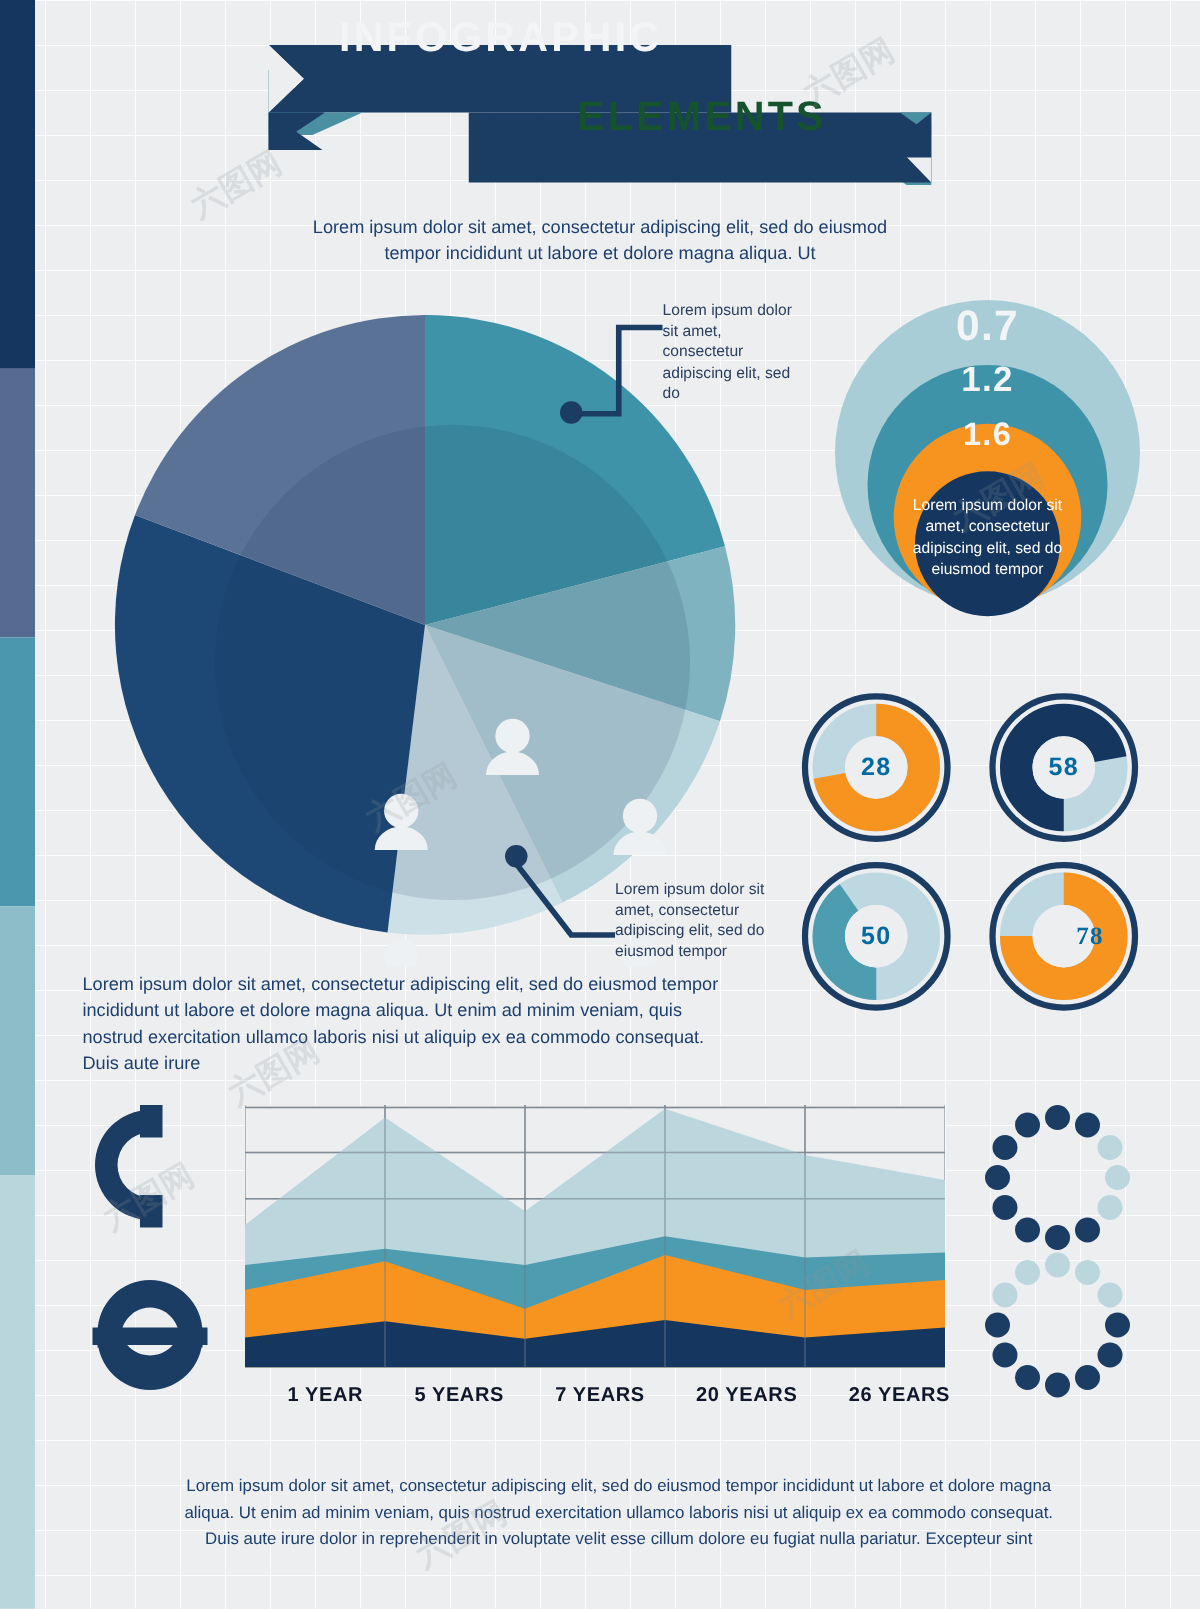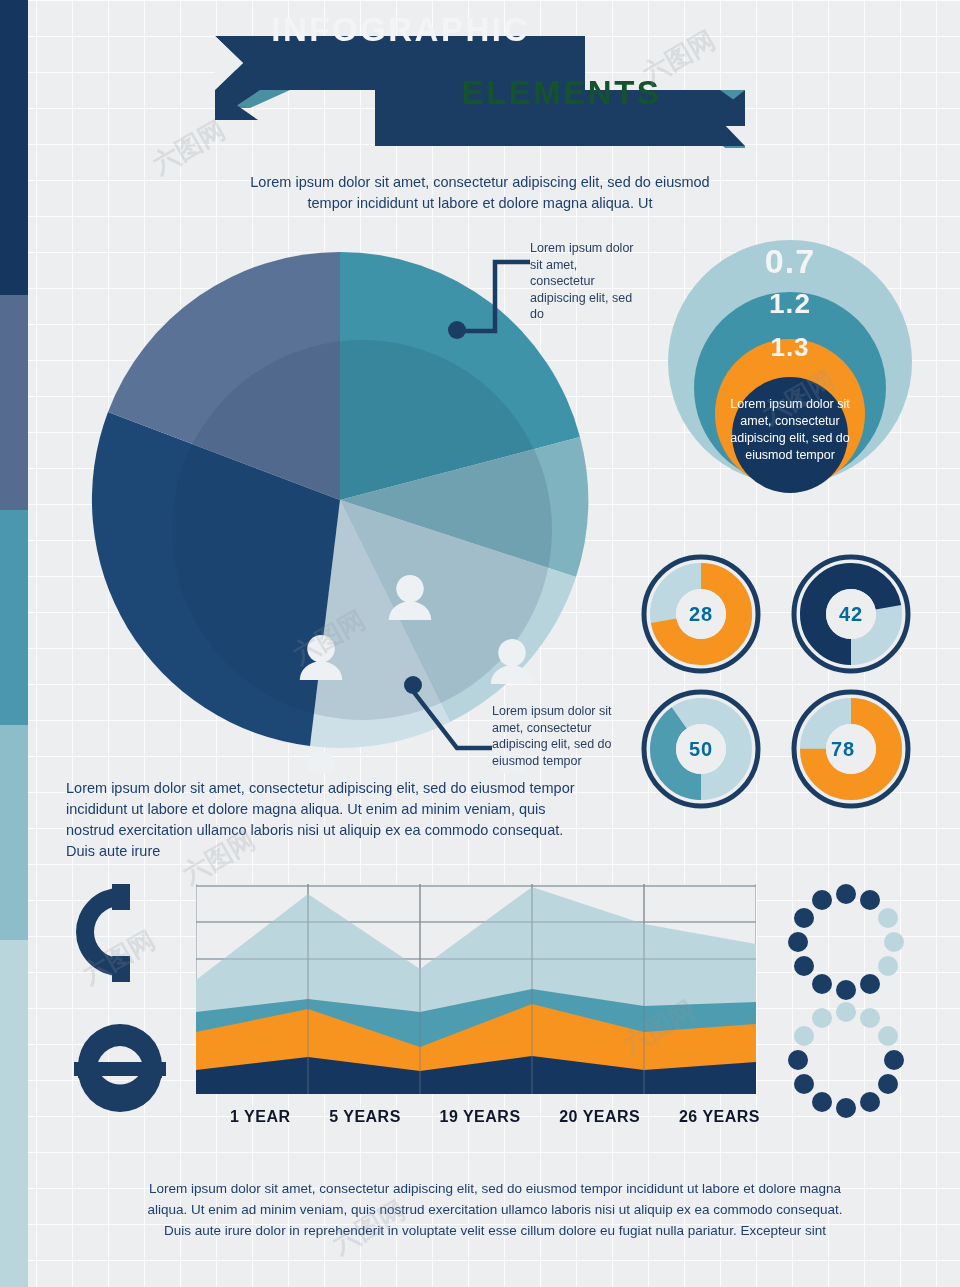--- a/index.html
+++ b/index.html
@@ -170,54 +170,54 @@
 <div class="callout" id="callout2">Lorem ipsum dolor sit amet, consectetur adipiscing elit, sed do eiusmod tempor</div>
 
 <svg style="position:absolute;left:650px;top:228px;width:280px;height:290px;" viewBox="0 0 280 290">
   <circle cx="140" cy="134" r="122" fill="#a8cdd6"></circle>
   <circle cx="140" cy="160" r="96" fill="#3f93a8"></circle>
   <circle cx="140" cy="186" r="75" fill="#f79420"></circle>
   <circle cx="140" cy="207" r="58" fill="#14365f"></circle>
 </svg>
 <div class="ringval" style="left:720px;top:242px;width:140px;">0.7</div>
 <div class="ringval" style="left:720px;top:288px;width:140px;font-size:28px;">1.2</div>
-<div class="ringval" style="left:720px;top:332px;width:140px;font-size:26px;">1.3</div>
+<div class="ringval" style="left:720px;top:332px;width:140px;font-size:26px;">1.6</div>
 <div class="nested-text" style="left:725px;top:396px;">Lorem ipsum dolor sit amet, consectetur adipiscing elit, sed do eiusmod tempor</div>
 
 <svg class="gauge" style="left:640px;top:553px;" viewBox="0 0 122 122">
   <circle cx="61" cy="61" r="57" fill="#eceef0" stroke="#1b3c63" stroke-width="5"></circle>
   <circle cx="61" cy="61" r="38" fill="none" stroke="#bdd8e0" stroke-width="26"></circle>
   <circle cx="61" cy="61" r="38" fill="none" stroke="#f79420" stroke-width="26" stroke-dasharray="172 67" transform="rotate(-90 61 61)"></circle>
   <circle cx="61" cy="61" r="25" fill="#eceef0"></circle>
 </svg>
 <div class="gauge-num" style="left:640px;top:553px;width:122px;height:122px;position:absolute;display:flex;align-items:center;justify-content:center;">28</div>
 
 <svg class="gauge" style="left:790px;top:553px;" viewBox="0 0 122 122">
   <circle cx="61" cy="61" r="57" fill="#eceef0" stroke="#1b3c63" stroke-width="5"></circle>
   <circle cx="61" cy="61" r="38" fill="none" stroke="#bdd8e0" stroke-width="26"></circle>
   <circle cx="61" cy="61" r="38" fill="none" stroke="#14365f" stroke-width="26" stroke-dasharray="172 67" transform="rotate(90 61 61)"></circle>
   <circle cx="61" cy="61" r="25" fill="#eceef0"></circle>
 </svg>
-<div class="gauge-num" style="left:790px;top:553px;width:122px;height:122px;position:absolute;display:flex;align-items:center;justify-content:center;">42</div>
+<div class="gauge-num" style="left:790px;top:553px;width:122px;height:122px;position:absolute;display:flex;align-items:center;justify-content:center;">58</div>
 
 <svg class="gauge" style="left:640px;top:688px;" viewBox="0 0 122 122">
   <circle cx="61" cy="61" r="57" fill="#eceef0" stroke="#1b3c63" stroke-width="5"></circle>
   <circle cx="61" cy="61" r="38" fill="none" stroke="#bdd8e0" stroke-width="26"></circle>
   <circle cx="61" cy="61" r="38" fill="none" stroke="#4e9cb0" stroke-width="26" stroke-dasharray="96 143" transform="rotate(90 61 61)"></circle>
   <circle cx="61" cy="61" r="25" fill="#eceef0"></circle>
 </svg>
 <div class="gauge-num" style="left:640px;top:688px;width:122px;height:122px;position:absolute;display:flex;align-items:center;justify-content:center;">50</div>
 
 <svg class="gauge" style="left:790px;top:688px;" viewBox="0 0 122 122">
   <circle cx="61" cy="61" r="57" fill="#eceef0" stroke="#1b3c63" stroke-width="5"></circle>
   <circle cx="61" cy="61" r="38" fill="none" stroke="#bdd8e0" stroke-width="26"></circle>
   <circle cx="61" cy="61" r="38" fill="none" stroke="#f79420" stroke-width="26" stroke-dasharray="179 60" transform="rotate(-90 61 61)"></circle>
   <circle cx="61" cy="61" r="25" fill="#eceef0"></circle>
 </svg>
-<div class="gauge-num" style="left:782px;top:688px;width:122px;height:122px;position:absolute;display:flex;align-items:center;justify-content:center;">78</div>
+<div class="gauge-num" style="left:811px;top:688px;width:122px;height:122px;position:absolute;display:flex;align-items:center;justify-content:center;font-family:Liberation Serif, serif;">78</div>
 
 <div id="para-mid">Lorem ipsum dolor sit amet, consectetur adipiscing elit, sed do eiusmod tempor incididunt ut labore et dolore magna aliqua. Ut enim ad minim veniam, quis nostrud exercitation ullamco laboris nisi ut aliquip ex ea commodo consequat. Duis aute irure</div>
 
 <svg style="position:absolute;left:68px;top:880px;width:105px;height:105px;" viewBox="0 0 105 105">
   <path d="M52,8 A44,44 0 1,0 52,96 L52,78 A26,26 0 1,1 52,26 Z" fill="#1b3c63"></path>
   <rect x="44" y="4" width="18" height="26" fill="#1b3c63"></rect>
   <rect x="44" y="76" width="18" height="26" fill="#1b3c63"></rect>
 </svg>
 <svg style="position:absolute;left:68px;top:1018px;width:105px;height:95px;" viewBox="0 0 105 95">
   <path d="M52,6 A42,42 0 0,0 10,48 L10,60 L30,60 A24,24 0 0,1 52,28 Z" fill="#1b3c63"></path>
@@ -261,21 +261,21 @@
     <line x1="112" y1="0" x2="112" y2="210"></line>
     <line x1="224" y1="0" x2="224" y2="210"></line>
     <line x1="336" y1="0" x2="336" y2="210"></line>
     <line x1="448" y1="0" x2="448" y2="210"></line>
   </g>
 </svg>
 
 <div id="xlabels">
   <span>1 YEAR</span>
   <span>5 YEARS</span>
-  <span>19 YEARS</span>
+  <span>7 YEARS</span>
   <span>20 YEARS</span>
   <span>26 YEARS</span>
 </div>
 
 <svg style="position:absolute;left:786px;top:882px;width:120px;height:120px;" viewBox="0 0 120 120">
   <g>
     <circle cx="60" cy="12" r="10" fill="#1b3c63"></circle>
     <circle cx="84" cy="18" r="10" fill="#1b3c63"></circle>
     <circle cx="102" cy="36" r="10" fill="#bcd6de"></circle>
     <circle cx="108" cy="60" r="10" fill="#bcd6de"></circle>

